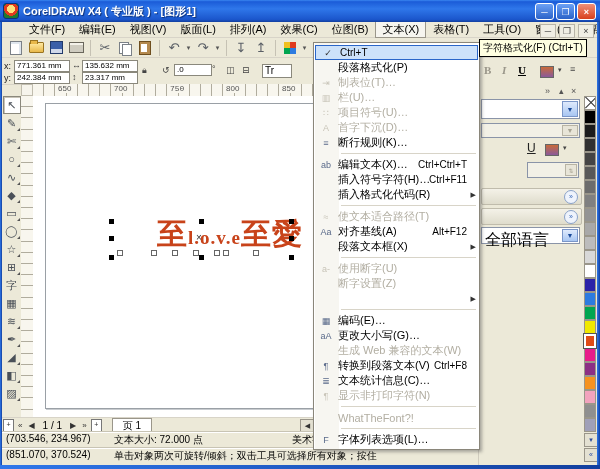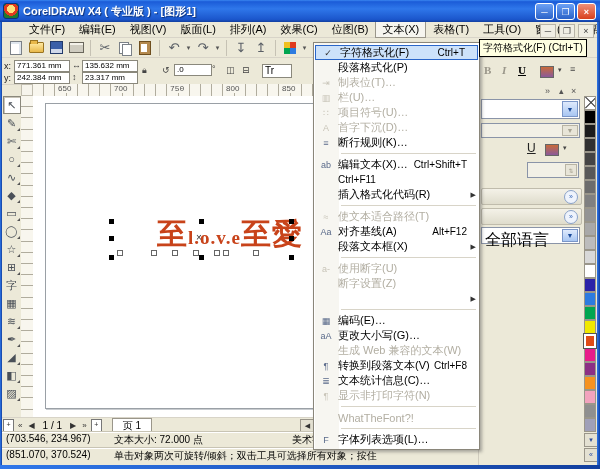--- a/index.html
+++ b/index.html
@@ -376,21 +376,20 @@
       <div class="swatch" style="background: rgb(143, 143, 143);"></div>
       <div class="swatch" style="background: rgb(160, 160, 184);"></div>
       <div class="pal-btn">▾</div>
       <div class="pal-btn">«</div>
     </div>
 </div>
 
 <div id="text-menu" class="abs">
     <div class="mi hl">
       <span class="ico" style="color: rgb(51, 51, 51);">✓</span>
-      <span class="lbl">字符格式化(F)</span>
       <span class="sc">Ctrl+T</span>
     </div>
     <div class="mi">
       <span class="ico"></span>
       <span class="lbl">段落格式化(P)</span>
     </div>
     <div class="mi disabled">
       <span class="ico">⇥</span>
       <span class="lbl">制表位(T)…</span>
     </div>
@@ -407,24 +406,25 @@
       <span class="lbl">首字下沉(D)…</span>
     </div>
     <div class="mi">
       <span class="ico">≡</span>
       <span class="lbl">断行规则(K)…</span>
     </div>
     <div class="msep"></div>
     <div class="mi">
       <span class="ico">ab</span>
       <span class="lbl">编辑文本(X)…</span>
-      <span class="sc">Ctrl+Shift+T</span>
-    </div>
-    <div class="mi">
-      <span class="ico"></span>
+      <span class="sc">Ctrl+Ctrl+T</span>
+    </div>
+    <div class="mi">
+      <span class="ico"></span>
+      <span class="lbl">插入符号字符(H)…</span>
       <span class="sc">Ctrl+F11</span>
     </div>
     <div class="mi">
       <span class="ico"></span>
       <span class="lbl">插入格式化代码(R)</span>
       <span class="sub">▶</span>
     </div>
     <div class="msep"></div>
     <div class="mi disabled">
       <span class="ico">≈</span>

